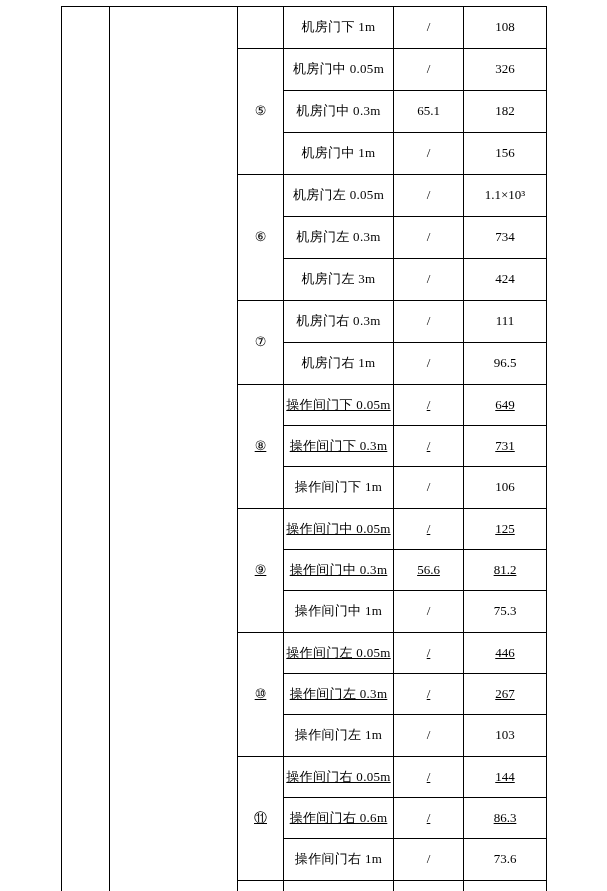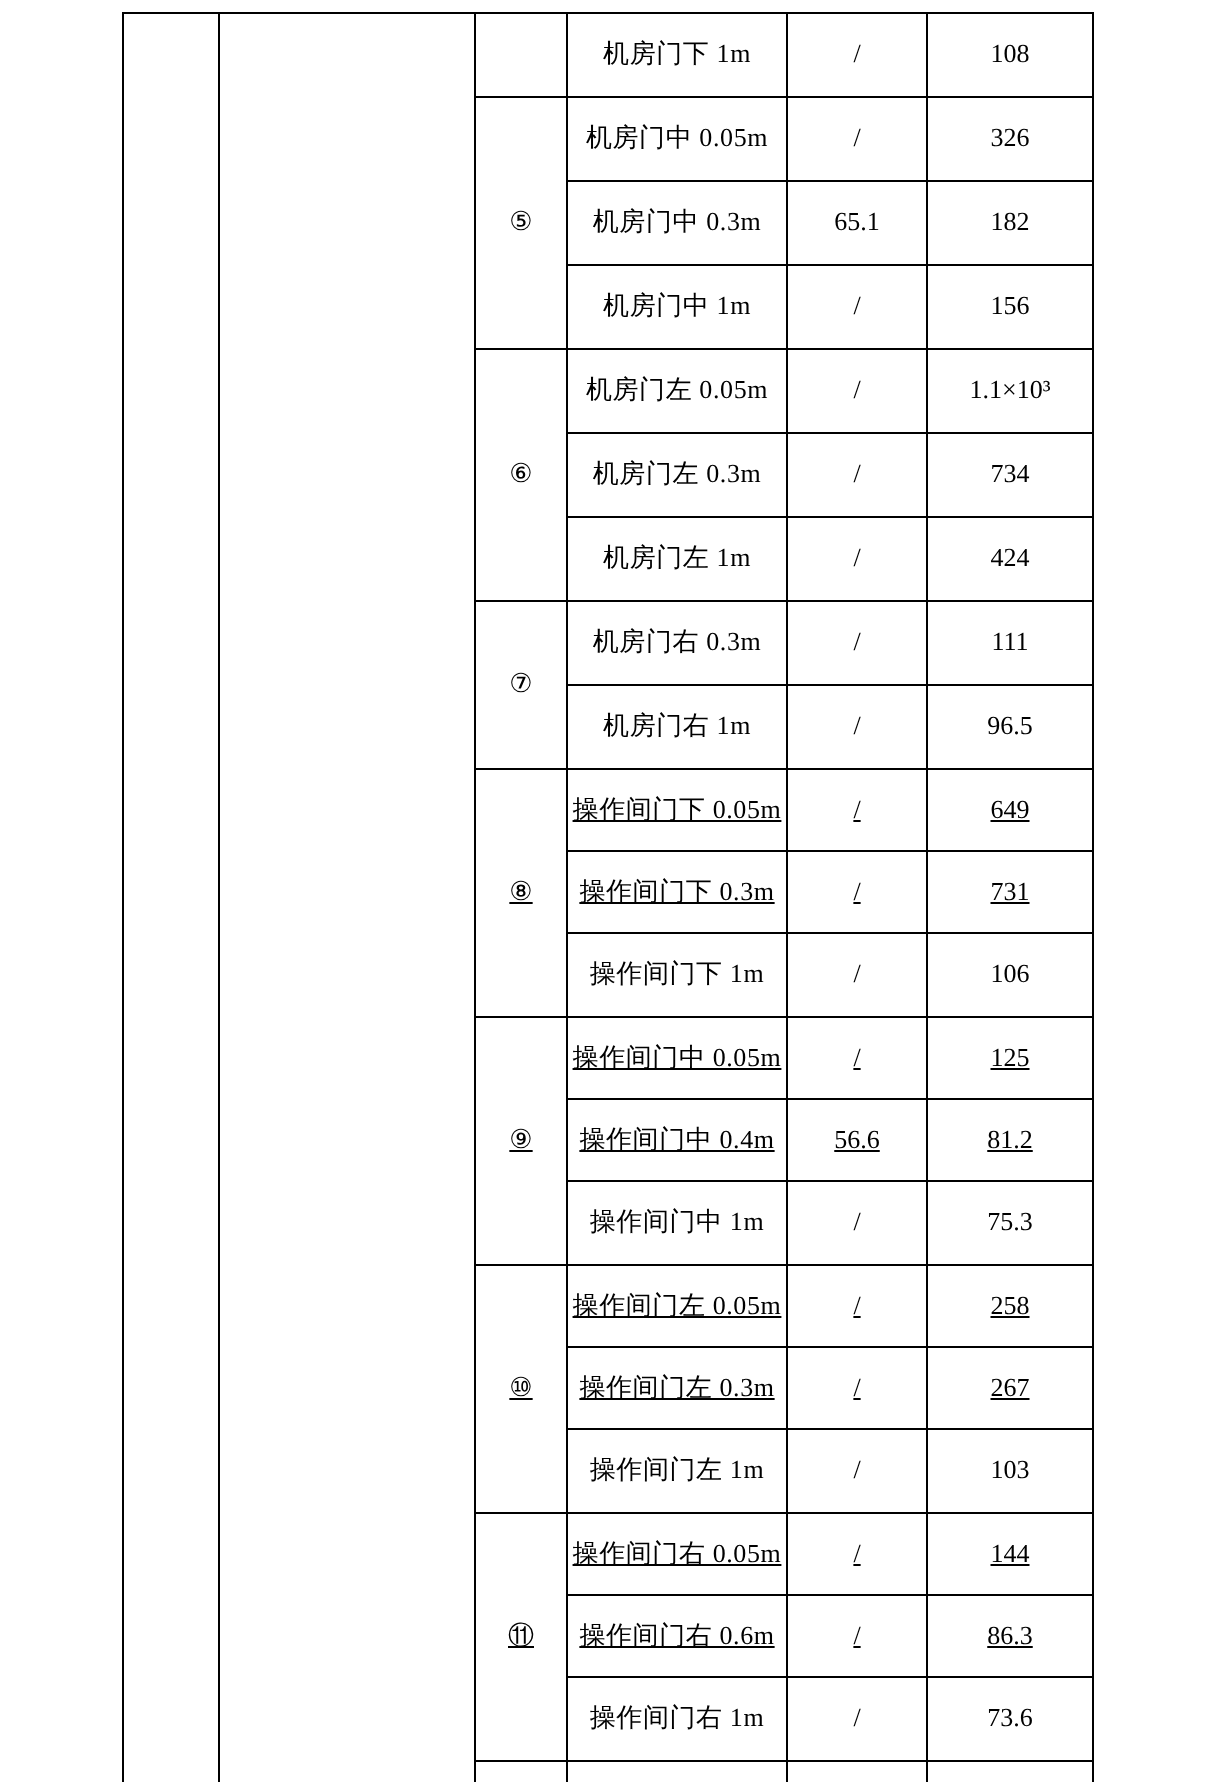--- a/index.html
+++ b/index.html
@@ -102,21 +102,21 @@
         <td class="pos-cell">机房门左 0.05m</td>
         <td class="val-cell">/</td>
         <td class="val-cell">1.1×10³</td>
       </tr>
       <tr class="row-tall">
         <td class="pos-cell">机房门左  0.3m</td>
         <td class="val-cell">/</td>
         <td class="val-cell">734</td>
       </tr>
       <tr class="row-tall">
-        <td class="pos-cell">机房门左 1m</td>
+        <td class="pos-cell">机房门左 3m</td>
         <td class="val-cell">/</td>
         <td class="val-cell">424</td>
       </tr>
 
       <tr class="row-tall">
         <td class="idx-cell" rowspan="2">⑦</td>
         <td class="pos-cell">机房门右 0.3m</td>
         <td class="val-cell">/</td>
         <td class="val-cell">111</td>
       </tr>
@@ -143,35 +143,35 @@
         <td class="val-cell">106</td>
       </tr>
 
       <tr class="row-two">
         <td class="idx-cell" rowspan="3">⑨</td>
         <td class="pos-cell">操作间门中 0.05m</td>
         <td class="val-cell">/</td>
         <td class="val-cell">125</td>
       </tr>
       <tr class="row-two">
-        <td class="pos-cell">操作间门中 0.4m</td>
+        <td class="pos-cell">操作间门中 0.3m</td>
         <td class="val-cell">56.6</td>
         <td class="val-cell">81.2</td>
       </tr>
       <tr class="row-tall">
         <td class="pos-cell">操作间门中 1m</td>
         <td class="val-cell">/</td>
         <td class="val-cell">75.3</td>
       </tr>
 
       <tr class="row-two">
         <td class="idx-cell" rowspan="3">⑩</td>
         <td class="pos-cell">操作间门左 0.05m</td>
         <td class="val-cell">/</td>
-        <td class="val-cell">258</td>
+        <td class="val-cell">446</td>
       </tr>
       <tr class="row-two">
         <td class="pos-cell">操作间门左 0.3m</td>
         <td class="val-cell">/</td>
         <td class="val-cell">267</td>
       </tr>
       <tr class="row-tall">
         <td class="pos-cell">操作间门左 1m</td>
         <td class="val-cell">/</td>
         <td class="val-cell">103</td>

